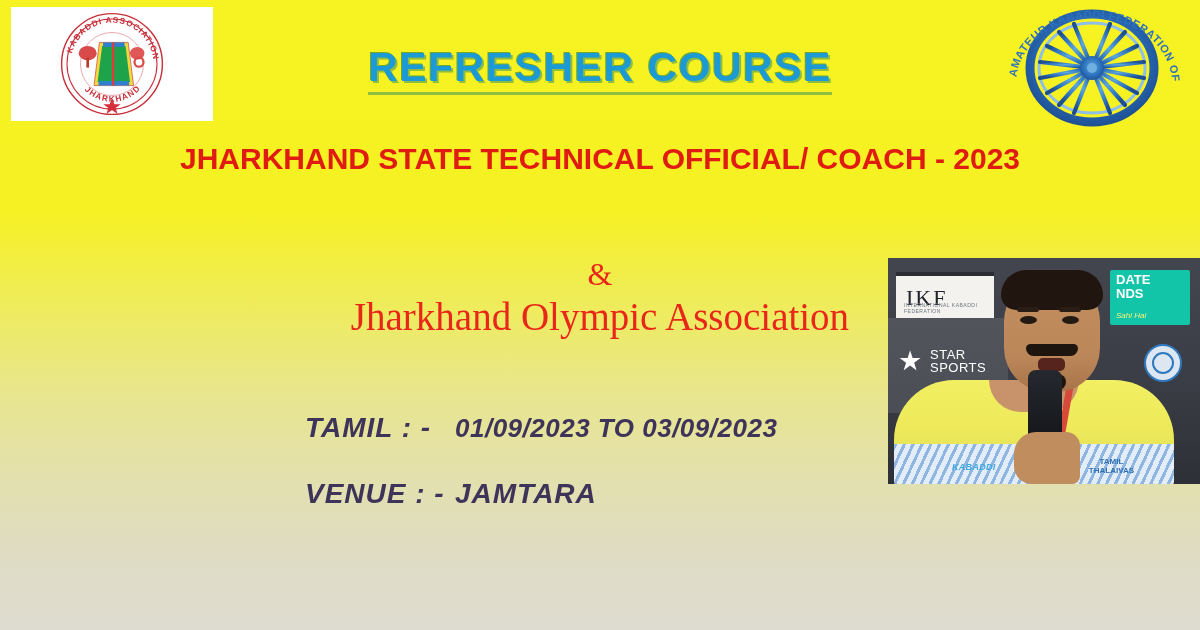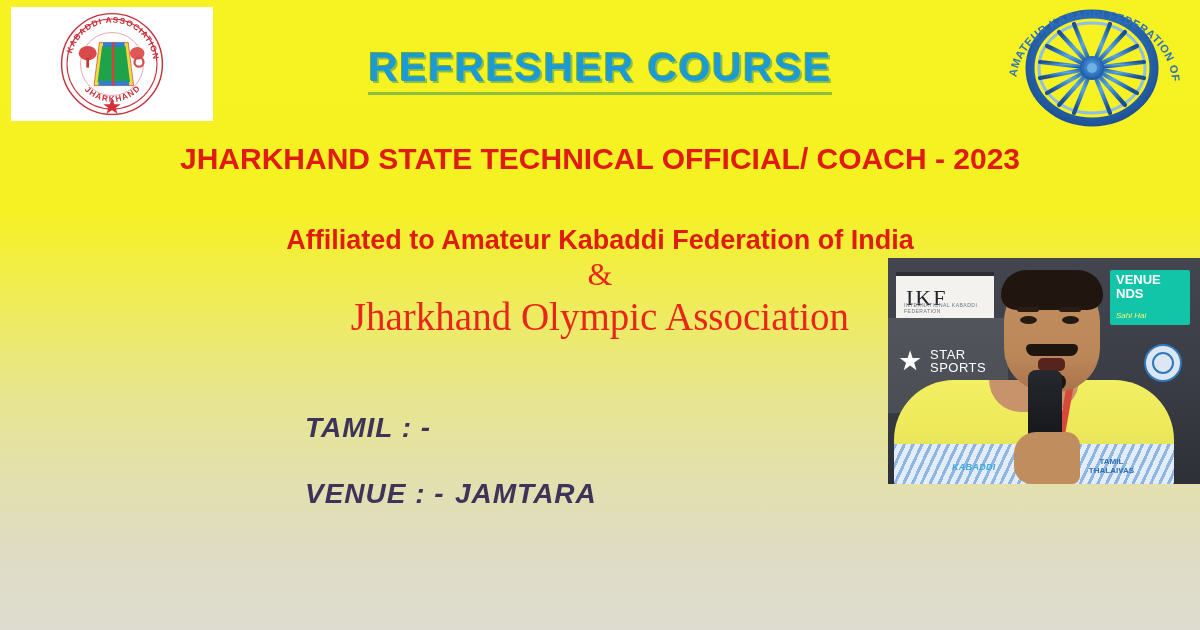--- a/index.html
+++ b/index.html
@@ -545,48 +545,48 @@
     </svg>
   </div>
 
   <div class="refresher">
     <span class="refresher-inner">REFRESHER COURSE</span>
   </div>
 
   <div class="line-title">JHARKHAND STATE TECHNICAL OFFICIAL/ COACH   - 2023</div>
 
 
-  <div class="line-affiliated">Affiliated to Amateur Kabaddi Federation of India</div>
 
   <div class="line-amp">&amp;</div>
 
   <div class="line-joa">Jharkhand Olympic Association</div>
 
   <div class="info-block">
     <div class="info-row">
       <div class="info-label">TAMIL : -</div>
+      <div class="info-value">01/09/2023 TO 03/09/2023</div>
     </div>
     <div class="info-row">
       <div class="info-label">VENUE : -</div>
       <div class="info-value venue">JAMTARA</div>
     </div>
   </div>
 
 
   <div class="photo">
     <div class="ph-backdrop"></div>
 
     <div class="ph-board-ikf">
       <div class="ph-ikf-text">IKF</div>
       <div class="ph-ikf-sub">INTERNATIONAL KABADDI FEDERATION</div>
     </div>
 
     <div class="ph-board-tm">
       <div class="ph-tm-t1">
-        <span>VENUE</span><br>
+        <span>DATE</span><br>
         <span>NDS</span>
       </div>
       <div class="ph-tm-t2">Sahi Hai</div>
     </div>
 
     <div class="ph-board-star">
       <div class="ph-star-glyph">★</div>
       <div class="ph-star-txt">STAR SPORTS</div>
     </div>
 

